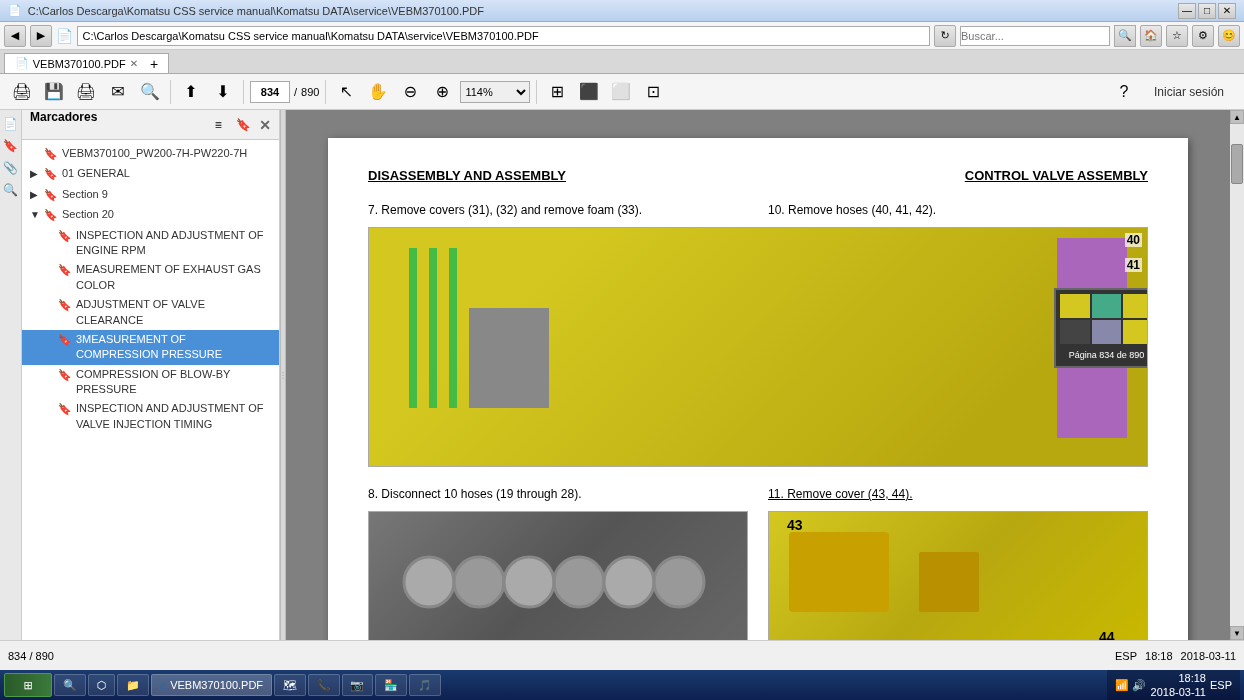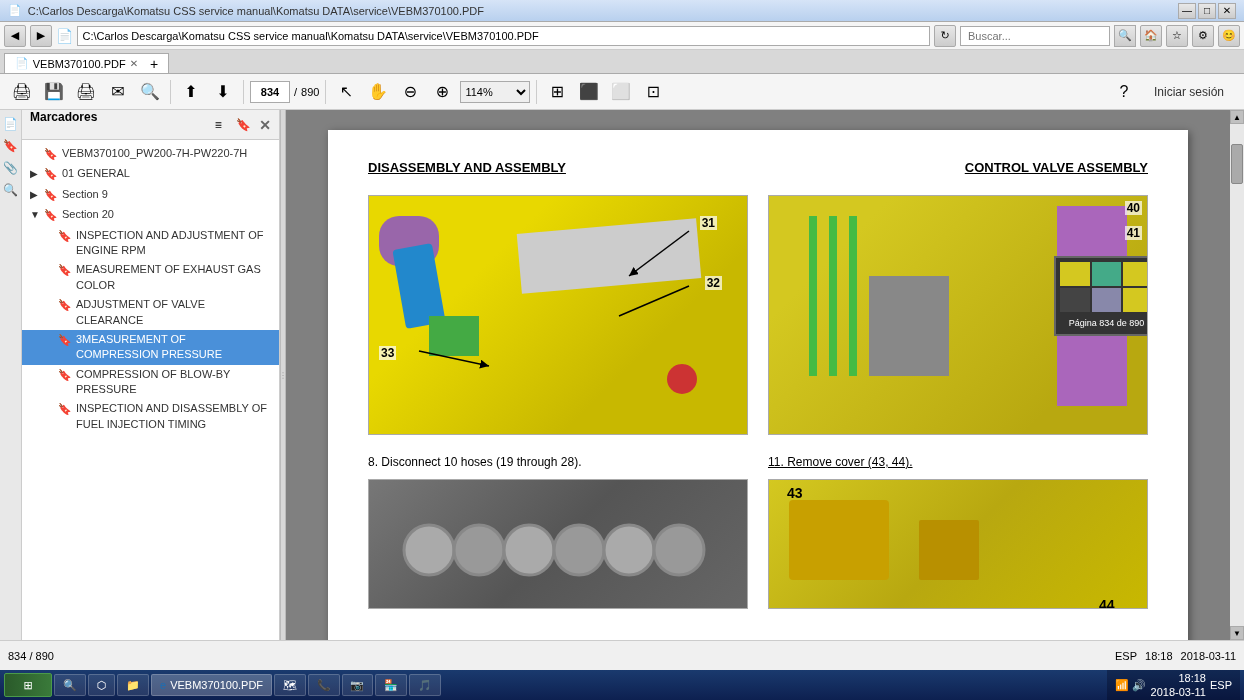--- a/index.html
+++ b/index.html
@@ -24,21 +24,21 @@
       height: 28px;
       background: #f5f5f5;
       display: flex;
       align-items: center;
       padding: 0 4px;
       border-bottom: 1px solid #ccc;
       gap: 4px;
     }
     .nav-btn { width: 22px; height: 22px; background: linear-gradient(to bottom, #e8e8e8, #ccc); border: 1px solid #aaa; cursor: pointer; display: flex; align-items: center; justify-content: center; font-size: 11px; border-radius: 2px; }
     .address-input { flex: 1; height: 20px; border: 1px solid #aaa; padding: 0 4px; font-size: 11px; background: white; }
-    .search-input { width: 150px; height: 20px; border: 1px solid #aaa; padding: 0 7px; font-size: 11px; background: white; }
+    .search-input { width: 150px; height: 20px; border: 1px solid #aaa; padding: 0 0; font-size: 11px; background: white; }
     .search-btn { width: 22px; height: 22px; background: linear-gradient(to bottom, #e8e8e8, #ccc); border: 1px solid #aaa; cursor: pointer; display: flex; align-items: center; justify-content: center; font-size: 11px; }
 
     
     .tabbar {
       height: 24px;
       background: #d8d8d8;
       display: flex;
       align-items: flex-end;
       padding: 0 4px;
       border-bottom: 1px solid #aaa;
@@ -155,21 +155,21 @@
       justify-content: center;
       font-size: 8px;
       color: #999;
     }
 
     
     .pdf-area {
       flex: 1;
       background: #808080;
       overflow: auto;
-      padding: 20px;
+      padding: 28px;
       position: relative;
     }
     .pdf-page {
       background: white;
       width: 860px;
       min-height: 560px;
       margin: 0 auto;
       padding: 30px 40px;
       position: relative;
       box-shadow: 2px 2px 8px rgba(0,0,0,0.4);
@@ -472,67 +472,46 @@
         <span class="tree-label">3MEASUREMENT OF COMPRESSION PRESSURE</span>
       </div>
 
       <div class="tree-item indent-2">
         <span class="bookmark-icon">🔖</span>
         <span class="tree-label">COMPRESSION OF BLOW-BY PRESSURE</span>
       </div>
 
       <div class="tree-item indent-2">
         <span class="bookmark-icon">🔖</span>
-        <span class="tree-label">INSPECTION AND DISASSEMBLY OF FUEL INJECTION TIMING</span>
+        <span class="tree-label">INSPECTION AND ADJUSTMENT OF VALVE INJECTION TIMING</span>
       </div>
     </div>
   </div>
 
   <div class="resize-handle">⋮</div>
 
   <div class="pdf-area">
     <div class="pdf-page">
 
       <div class="pdf-header">
         <span class="pdf-header-left">DISASSEMBLY AND ASSEMBLY</span>
         <span class="pdf-header-right">CONTROL VALVE ASSEMBLY</span>
       </div>
 
+      <div style="display:flex; gap: 20px; margin-bottom: 10px;">
+        <div style="flex:1;">
+          <span>7.   Remove covers (31), (32) and remove foam (33).</span>
+        </div>
+        <div style="flex:1;">
+          <span>10.  Remove hoses (40, 41, 42).</span>
+        </div>
+      </div>
 
       <div class="pdf-images-row">
 
-        <div class="pdf-image-box" style="background: #d4c820;">
-          <div class="machinery-img1">
-
-            <div class="mach1-purple"></div>
-
-            <div class="mach1-blue"></div>
-
-            <div class="mach1-green"></div>
-
-            <div class="mach1-gray"></div>
-
-            <div class="mach1-red"></div>
-          </div>
-
-          <div class="img-label" style="top: 20px; right: 30px;">31</div>
-          <div class="img-label" style="top: 80px; right: 25px;">32</div>
-          <div class="img-label" style="left: 10px; top: 150px;">33</div>
-
-          <svg class="arrow-overlay">
-            <line x1="320" y1="35" x2="260" y2="80" stroke="black" stroke-width="1.5" marker-end="url(#arrow)"></line>
-            <line x1="320" y1="90" x2="250" y2="120" stroke="black" stroke-width="1.5"></line>
-            <line x1="50" y1="155" x2="120" y2="170" stroke="black" stroke-width="1.5" marker-end="url(#arrow)"></line>
-            <defs>
-              <marker id="arrow" markerWidth="8" markerHeight="8" refX="6" refY="3" orient="auto">
-                <path d="M0,0 L0,6 L6,3 z" fill="black"></path>
-              </marker>
-            </defs>
-          </svg>
-        </div>
 
         <div class="pdf-image-box" style="background: #d4c820; position: relative;">
           <div class="machinery-img2">
             <div class="mach2-purple"></div>
             <div class="mach2-green1"></div>
             <div class="mach2-green2"></div>
             <div class="mach2-green3"></div>
             <div class="mach2-gray"></div>
           </div>
 

